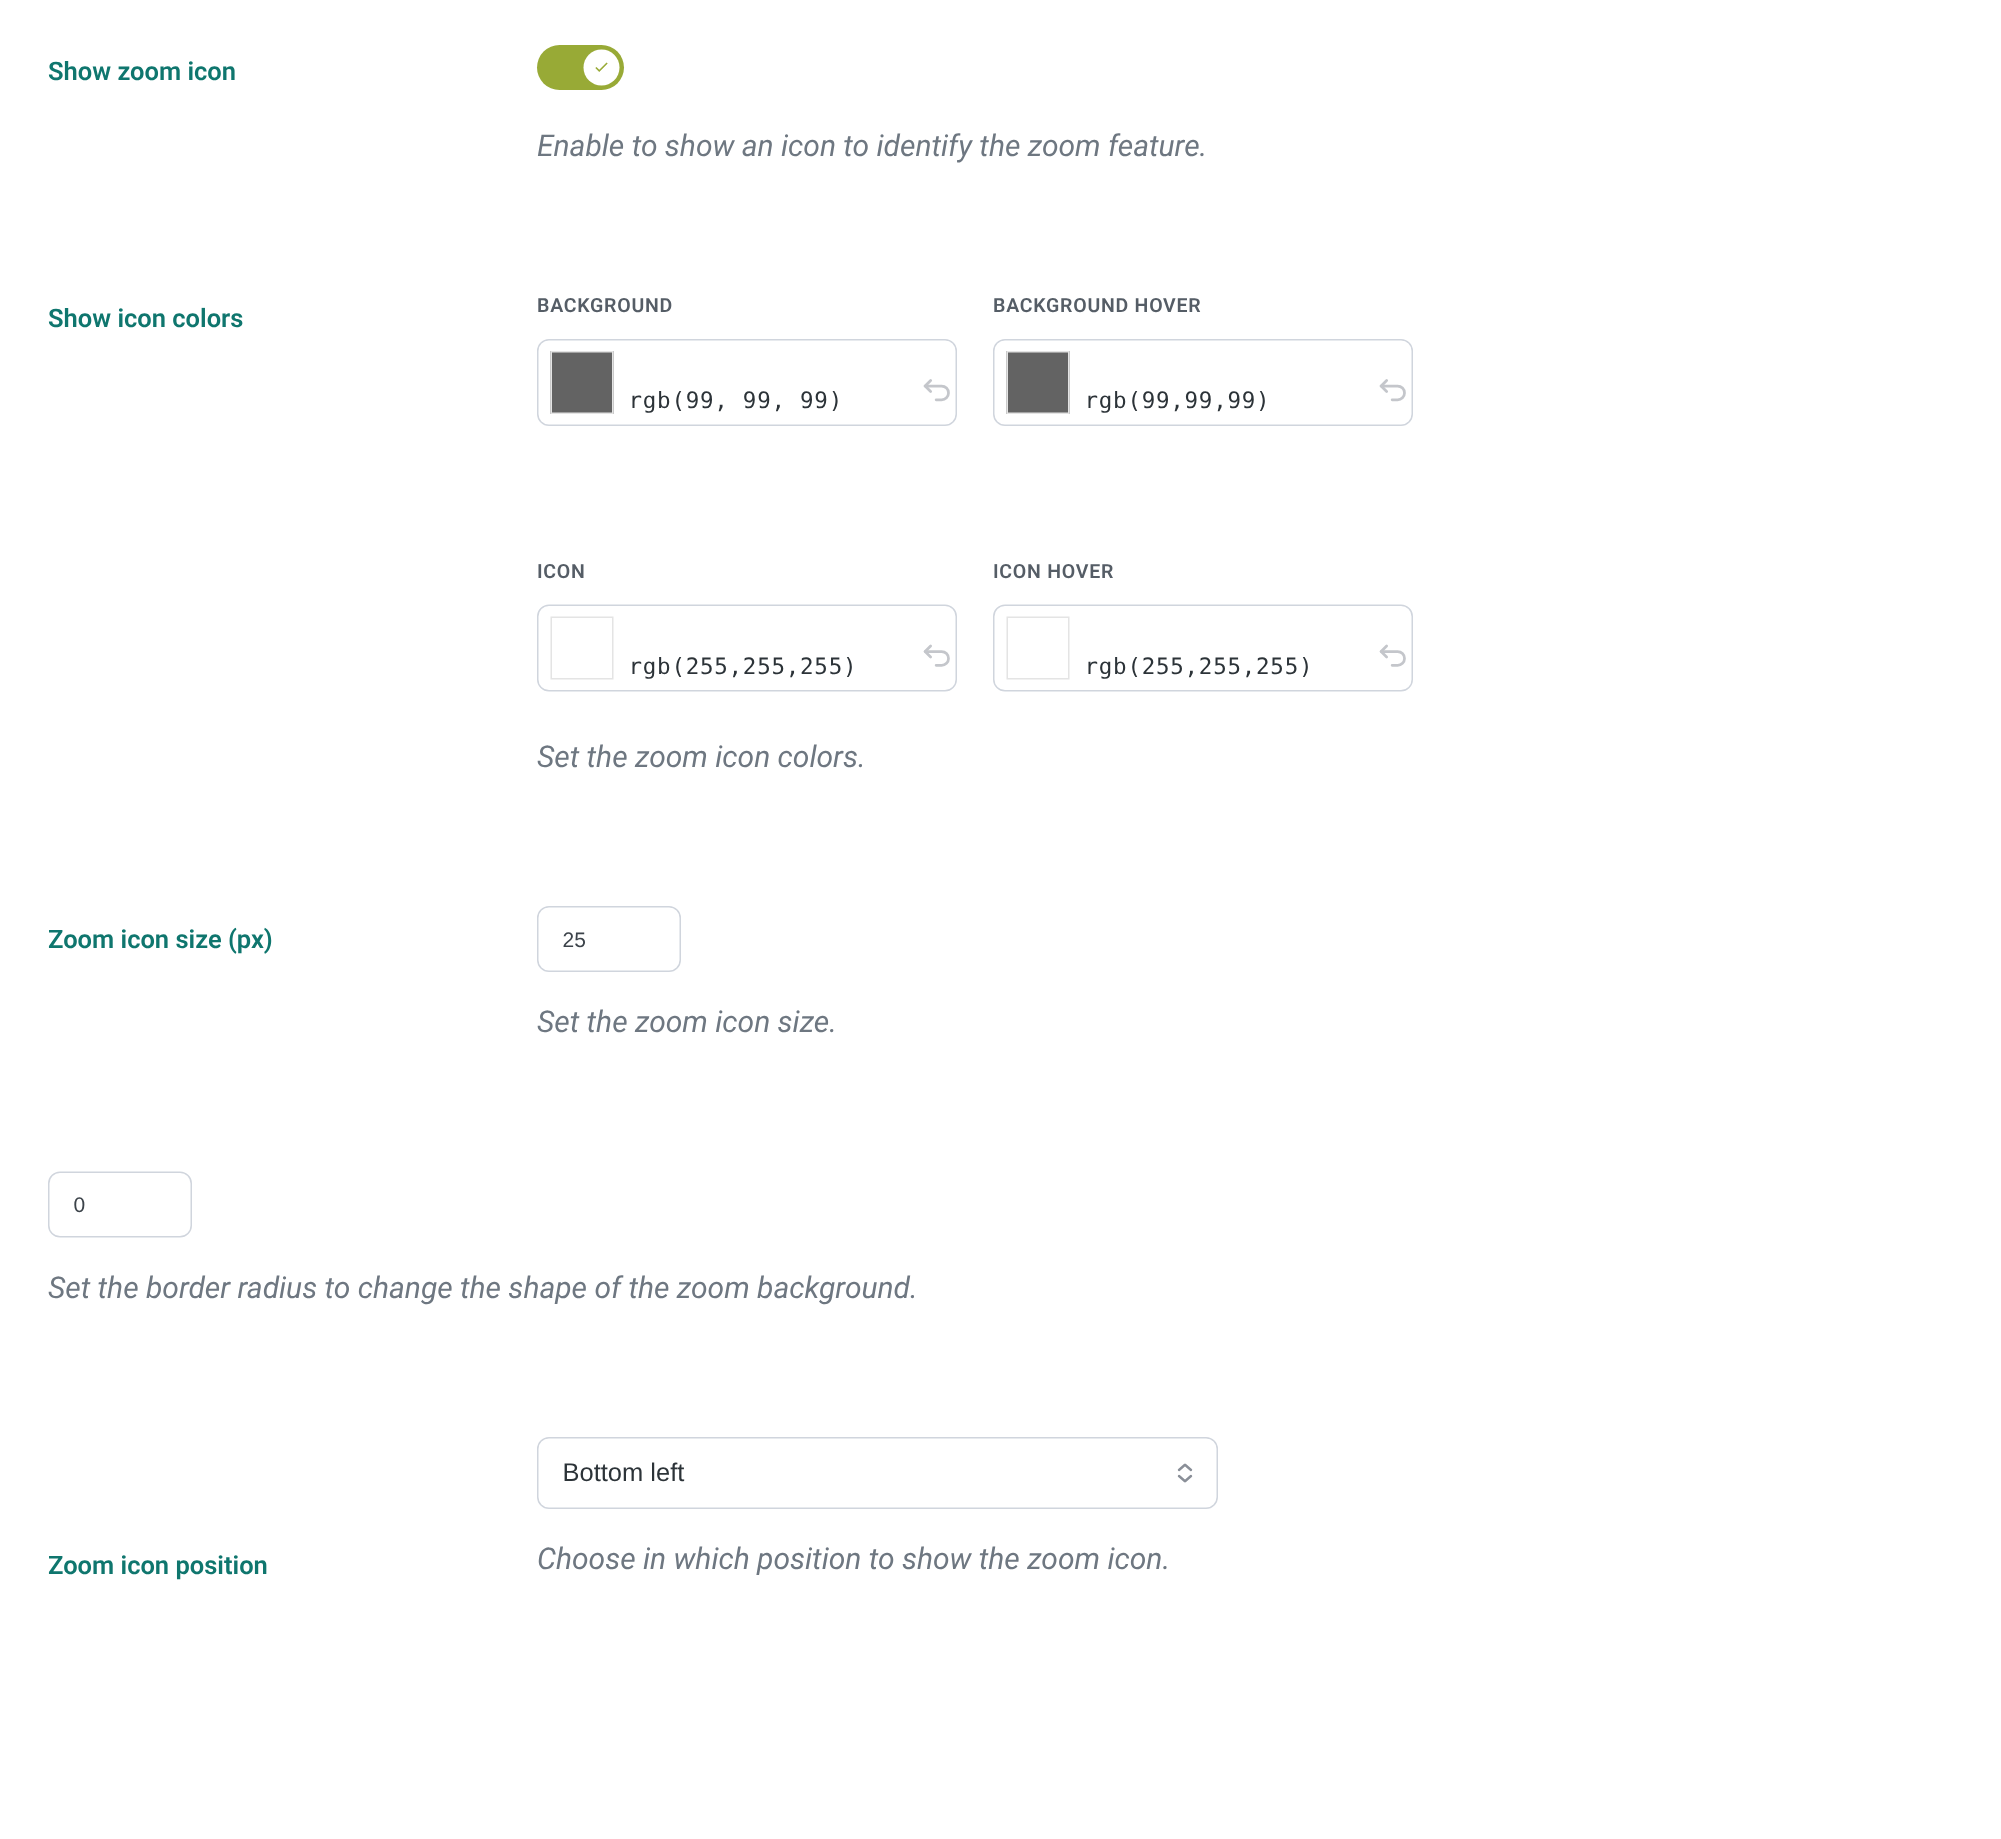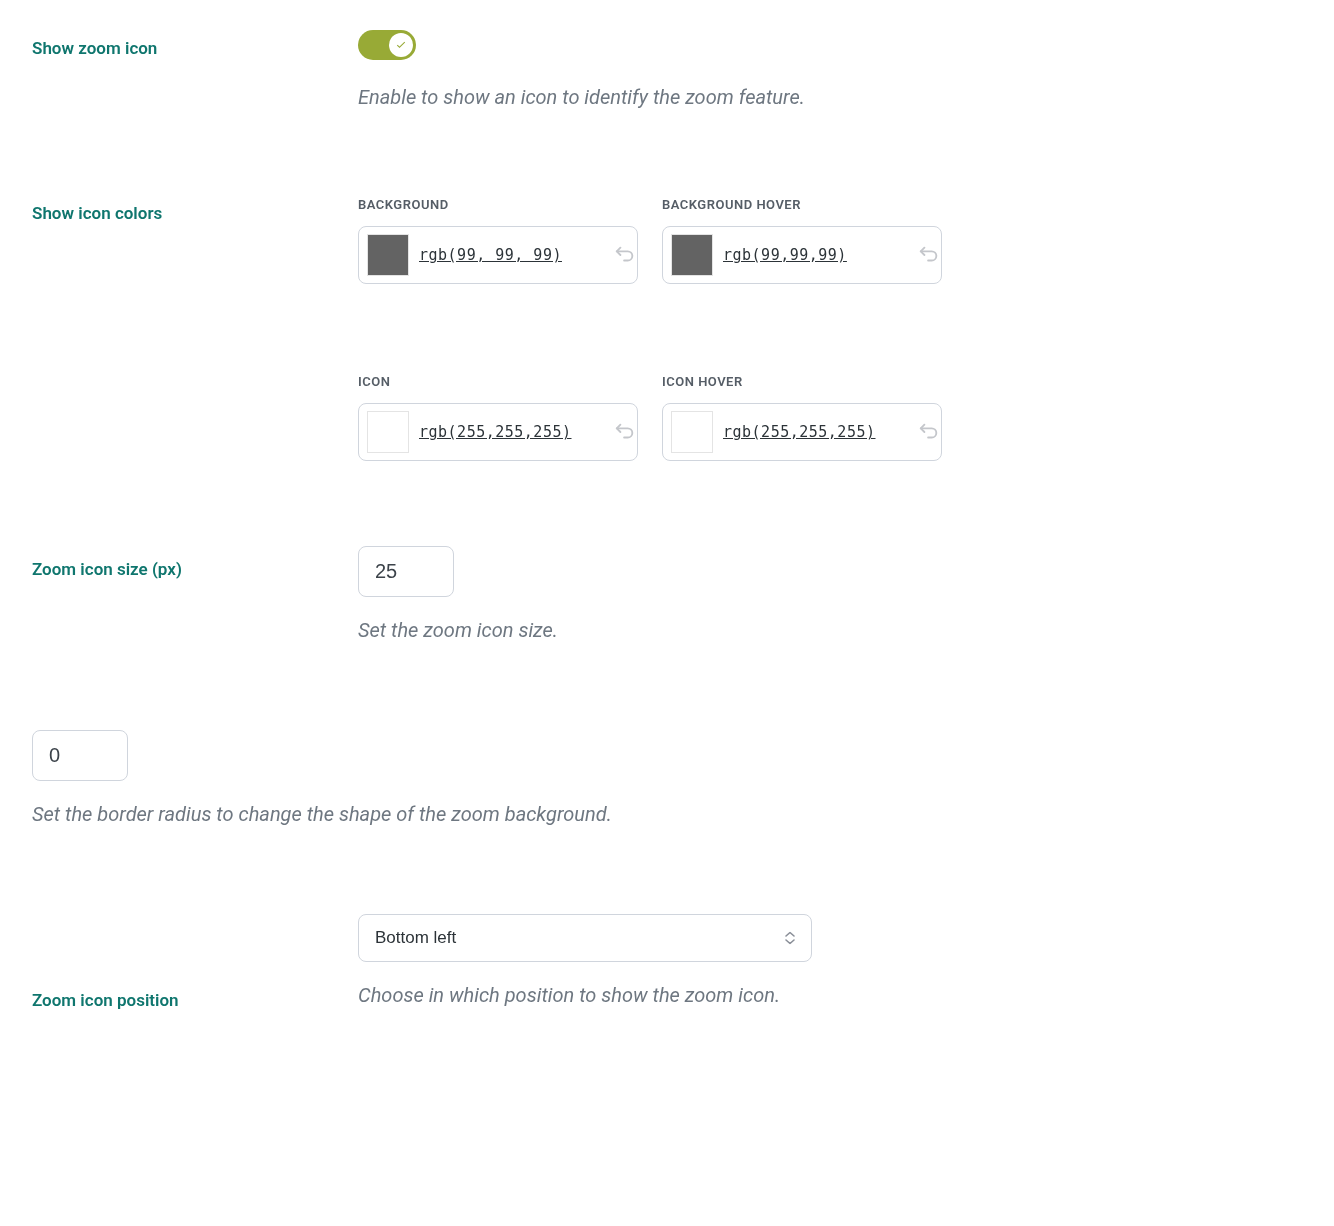--- a/index.html
+++ b/index.html
@@ -90,26 +90,25 @@
     .color-sublabel {
       font-size: 13px;
       font-weight: 600;
       letter-spacing: 0.5px;
       color: #555d66;
       text-transform: uppercase;
       margin-bottom: 14px;
     }
     .color-input {
       display: flex;
-      align-items: center;
+      align-items: flex-end;
       border: 1px solid #d0d5dd;
       border-radius: 8px;
       padding: 7px 10px 7px 8px;
       background: #fff;
-      text-decoration: underline;
     }
     .color-swatch {
       width: 42px;
       height: 42px;
       flex-shrink: 0;
       margin-right: 10px;
       border: 1px solid #e4e4e4;
     }
     .color-value {
       flex: 1;
@@ -136,21 +135,21 @@
       height: 22px;
       stroke: #8a8f98;
     }
     .colors-desc {
       margin-top: 28px;
     }
     
     .num-input {
       width: 96px;
       padding: 13px 16px;
-      font-size: 20px;
+      font-size: 14px;
       border: 1px solid #d0d5dd;
       border-radius: 8px;
       color: #3c434a;
       background: #fff;
     }
     
     .select-wrap {
       position: relative;
       width: 454px;
     }
@@ -256,20 +255,21 @@
           <button class="reset-btn">
             <svg viewBox="0 0 24 24" fill="none" stroke-width="2" stroke-linecap="round" stroke-linejoin="round">
                 <path d="M3 8h12a5 5 0 0 1 0 10h-4"></path>
                 <polyline points="7 4 3 8 7 12"></polyline>
               </svg>
           </button>
         </div>
       </div>
 
     </div>
+    <div class="description colors-desc">Set the zoom icon colors.</div>
   </div>
 </div>
 
 <div class="form-row">
   <div class="label-col input-align">
     <span class="field-label">Zoom icon size (px)</span>
   </div>
   <div class="control-col">
     <input type="text" class="num-input" value="25" style="">
     <div class="description">Set the zoom icon size.</div>

